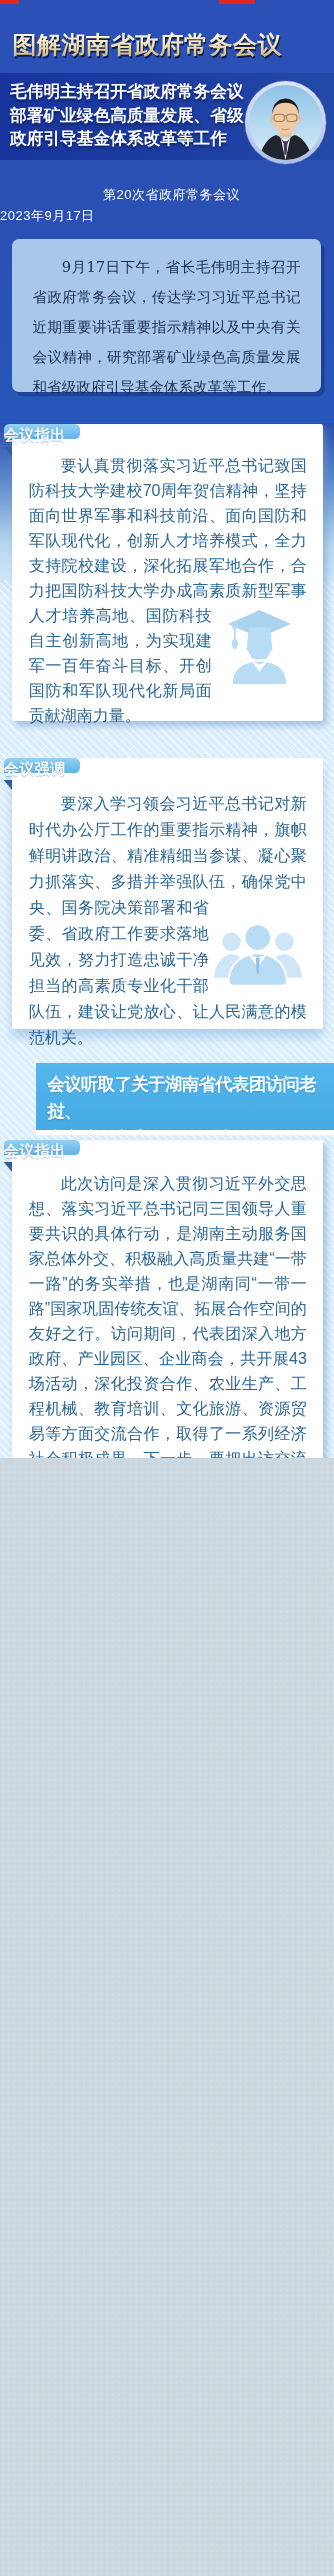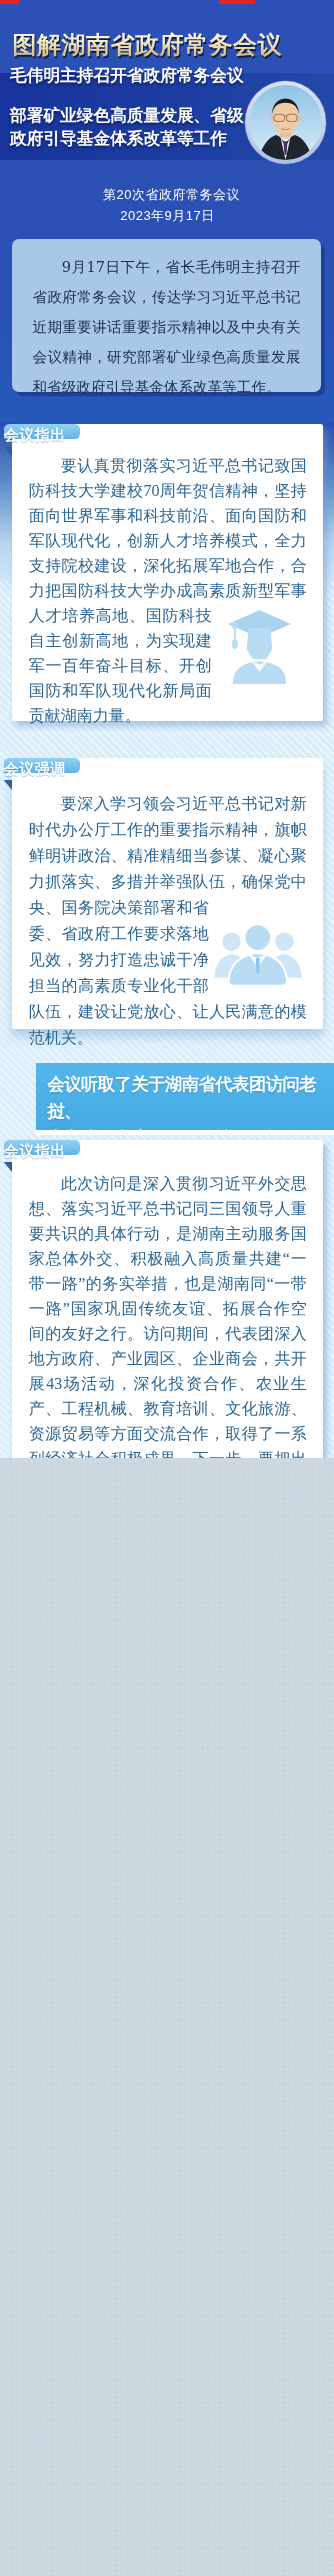--- a/index.html
+++ b/index.html
@@ -14,45 +14,45 @@
   .red-strip.right{left:219px;width:36px;}
   .page-title{left:12.6px;top:29px;width:293px;
     font-family:Liberation Sans, sans-serif;
     font-size:24px;font-weight:bold;letter-spacing:0.5px;
     background:linear-gradient(180deg,#fdf9e4 10%,#f3e6bd 45%,#cfb474 90%);
     -webkit-background-clip:text;background-clip:text;color:transparent;
     filter:drop-shadow(1.6px 2.1px 0.5px rgba(8,18,60,.85));}
   .headline-band{left:0;top:73px;width:335px;height:87px;background:linear-gradient(90deg,#18349c 0,#1d3da2 55%,#234aa9 100%);}
   .headline{left:10px;color:#fff;font-weight:bold;font-size:16.7px;line-height:16.7px;
     text-shadow:0 1.6px 2.6px rgba(0,10,50,.55);letter-spacing:0px;white-space:nowrap;}
-  .hl1{top:68px;}.hl2{top:108px;}.hl3{top:131px;}
+  .hl1{top:84px;}.hl2{top:108px;}.hl3{top:131px;}
   .portrait-frame{left:245px;top:81px;width:81px;height:83px;border-radius:50%;
     background:linear-gradient(180deg,#dbe4f6,#aebfe8);padding:0;box-shadow:0 0 0 0.5px rgba(255,255,255,.25);}
   .portrait-inner{position:absolute;left:3.7px;top:3.7px;width:73px;height:75px;border-radius:50%;overflow:hidden;}
   .meeting-number{left:4px;top:186px;width:335px;text-align:center;color:#fff;font-size:13px;letter-spacing:0.5px;}
-  .meeting-date{left:0;top:207px;width:335px;text-align:center;color:#fff;font-size:13px;letter-spacing:0.5px;}
+  .meeting-date{left:0;top:207px;width:335px;color:#fff;font-size:13px;letter-spacing:0.5px;}
 
   .intro-card{left:11.5px;top:239px;width:309px;height:153px;background:#a9c8e9;border-radius:7px;
     box-shadow:3.7px 4.2px 0 rgba(18,38,110,.42);}
   .intro-text{position:absolute;left:21px;top:12.6px;width:268px;
     font-family:"DejaVu Serif","Liberation Serif",serif;
     font-size:14.6px;line-height:30px;color:#1a2c50;text-indent:2em;text-align:justify;}
 
   
   .mid-section{left:0;top:423px;width:335px;height:1036px;
     background:linear-gradient(180deg,#2a4cb0 0,#5b8aca 58px,#b6d6ee 120px,#d9edfb 173px,#dceffc 100%);}
   .stripes{left:0;top:157px;width:335px;height:879px;
     background:repeating-linear-gradient(45deg,rgba(255,255,255,.5) 0 1.6px,rgba(255,255,255,0) 1.6px 5.2px);}
   .badge{width:76px;height:15px;border-radius:5.2px 5.2px 5.2px 0;
     background:linear-gradient(180deg,#93d2f4,#62b2e6);z-index:3;
     color:#fff;font-size:15px;font-weight:bold;text-align:left;line-height:22.5px;letter-spacing:0.5px;
     text-shadow:0 0.5px 1px rgba(30,80,130,.35);}
   .fold{width:8.4px;height:10px;background:#2e5f9e;clip-path:polygon(0 0,100% 0,100% 100%);z-index:3;}
   .card{left:11.5px;width:311px;background:#ffffff;border-radius:2.1px;z-index:2;
-    box-shadow:3.1px 4.7px 6.3px rgba(112,152,205,.5);font-family:Liberation Serif, serif;}
+    box-shadow:3.1px 4.7px 6.3px rgba(112,152,205,.5);}
   .card-text{position:absolute;left:17.3px;right:15.7px;
     font-size:16px;line-height:25px;color:#2b6694;text-align:justify;text-indent:2em;}
   .float-push{float:right;width:0;}
   .float-icon{float:right;clear:right;display:flex;align-items:center;justify-content:center;}
 
   
   .banner-wedge{left:316px;top:641px;width:19px;height:28px;background:#a7d8f3;
     clip-path:polygon(0 0,100% 0,100% 100%);z-index:1;}
   .banner-wrap{left:0;top:640px;width:335px;height:72px;background:#ffffff;z-index:2;
     clip-path:polygon(0 0,320px 0,332px 12.6px,313px 72px,0 72px);margin-left:36px;}

